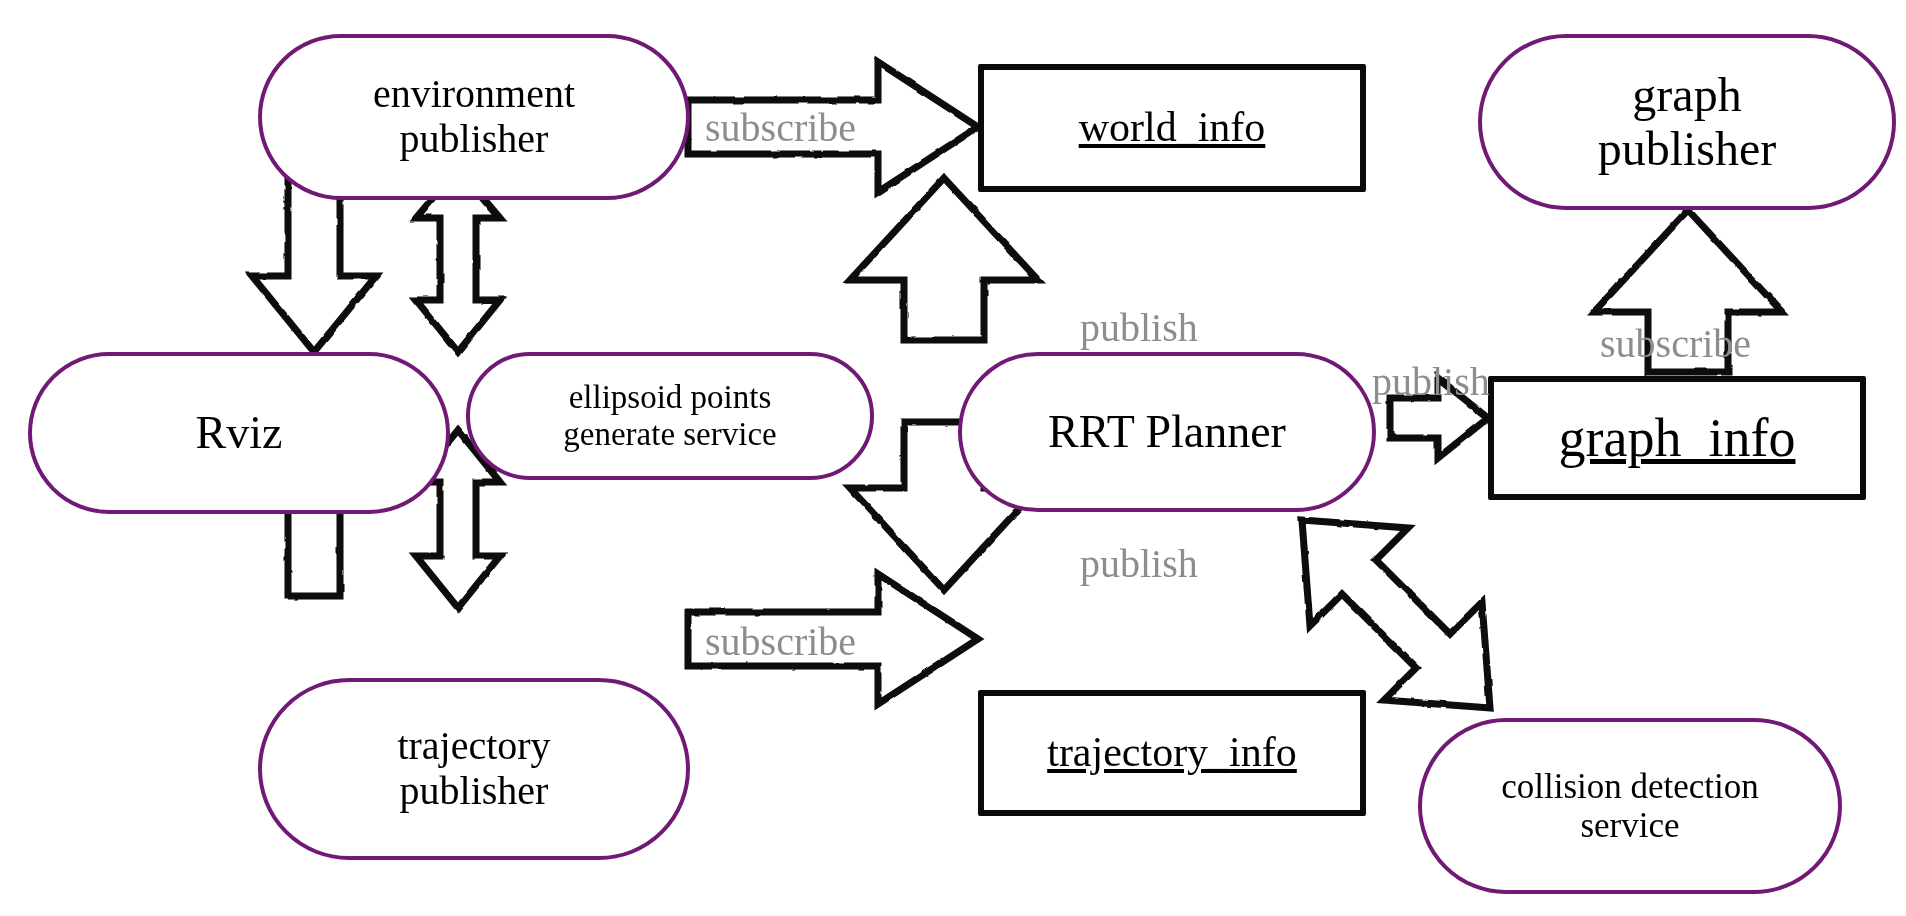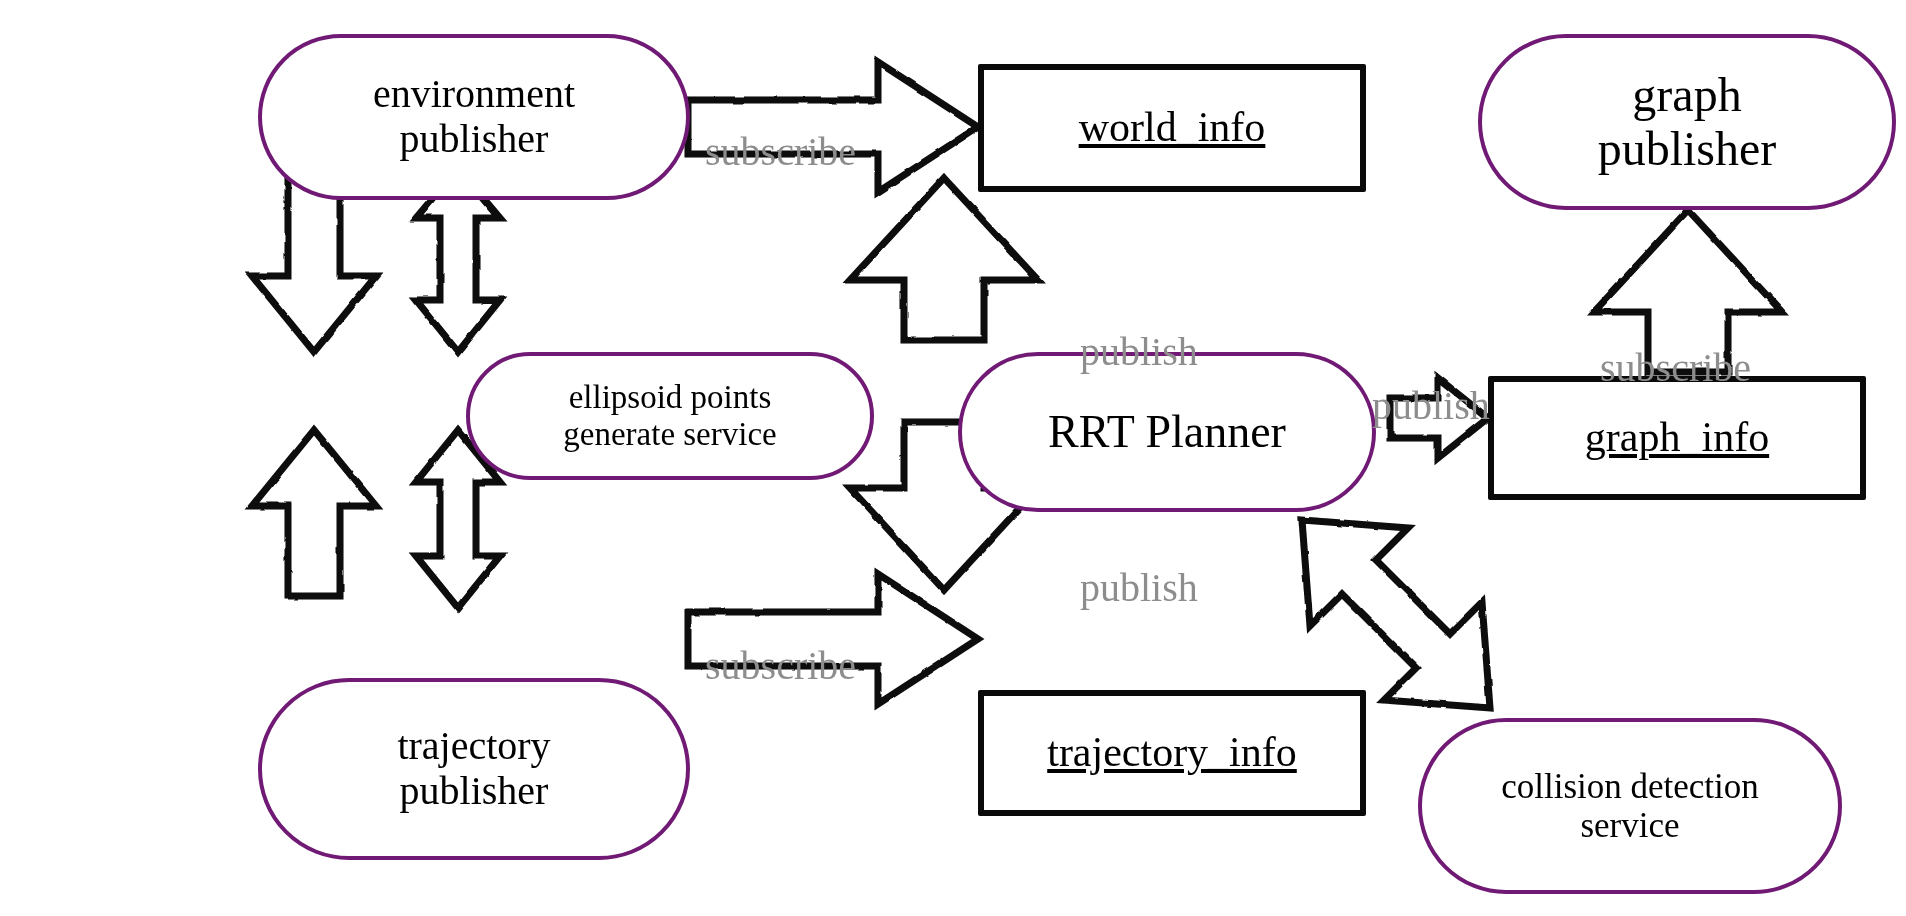--- a/index.html
+++ b/index.html
@@ -35,21 +35,20 @@
     border-radius:2px;
     text-decoration:underline;
   }
 
   .edge-label{
     position:absolute;
     color:#8d8d8d;
     z-index:9;
     white-space:nowrap;
     font-family:"Liberation Serif","DejaVu Serif",serif;
-    margin-top:24px;
   }
 </style>
 </head>
 <body>
 
 <div id="canvas">
 
   <svg id="wires" viewBox="0 0 1906 916" preserveAspectRatio="none" xmlns="http://www.w3.org/2000/svg">
     <defs>
       <filter id="rough" x="-20%" y="-20%" width="140%" height="140%">
@@ -100,33 +99,36 @@
     <span class="lbl">world_info</span>
   </div>
 
   <div class="node rounded" style="left:1478px;top:34px;width:418px;height:176px;font-size:48px;">
     <span class="lbl">
       <span>graph</span><br>
       <span>publisher</span>
     </span>
   </div>
 
+  <div class="node rounded" style="left:28px;top:352px;width:422px;height:162px;font-size:46px;">
+    <span class="lbl">Rviz</span>
+  </div>
 
   <div class="node rounded" style="left:466px;top:352px;width:408px;height:128px;font-size:33px;">
     <span class="lbl">
       <span>ellipsoid points</span><br>
       <span>generate service</span>
     </span>
   </div>
 
   <div class="node rounded" style="left:958px;top:352px;width:418px;height:160px;font-size:46px;">
     <span class="lbl">RRT Planner</span>
   </div>
 
-  <div class="node rect" style="left:1488px;top:376px;width:378px;height:124px;font-size:42px;align-items:center;">
+  <div class="node rect" style="left:1488px;top:376px;width:378px;height:124px;font-size:54px;align-items:center;">
     <span class="lbl">graph_info</span>
   </div>
 
   <div class="node rounded" style="left:258px;top:678px;width:432px;height:182px;font-size:40px;">
     <span class="lbl">
       <span>trajectory</span><br>
       <span>publisher</span>
     </span>
   </div>
 

